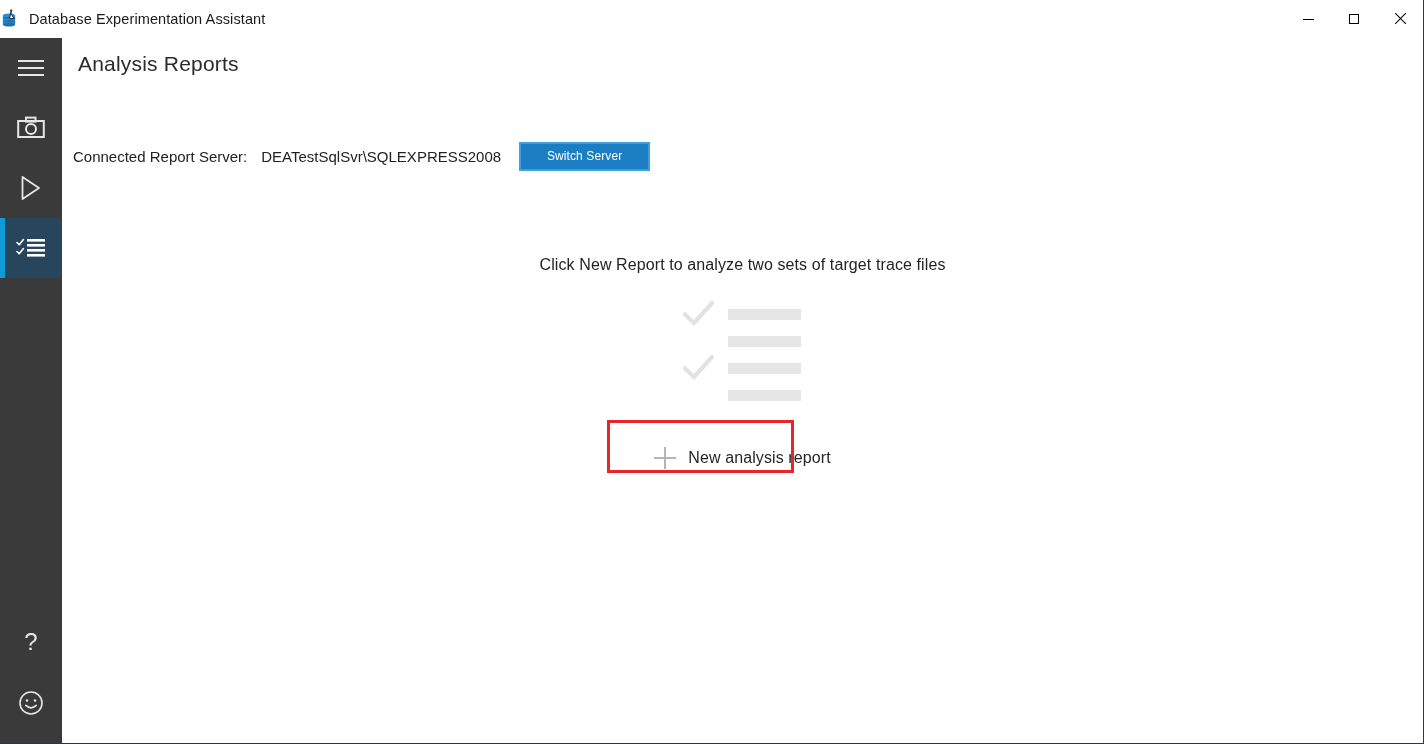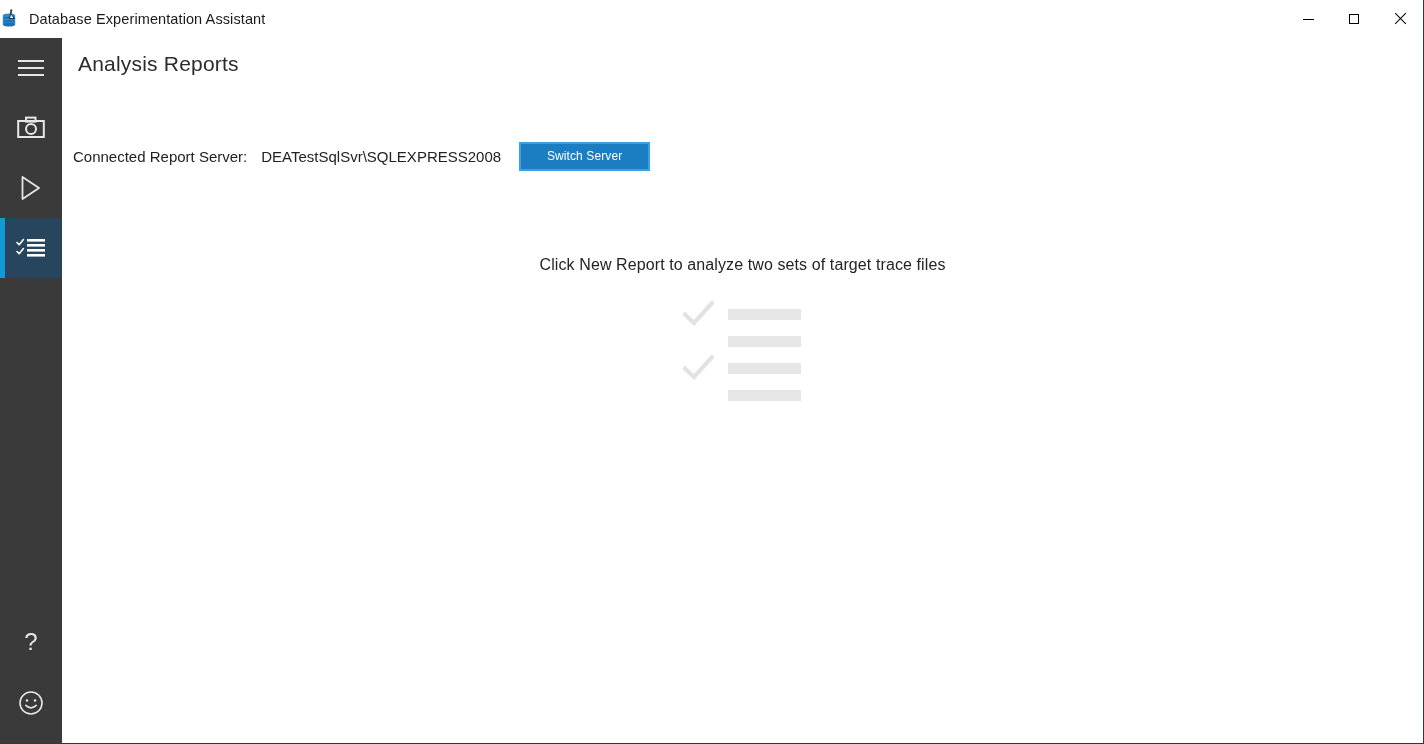--- a/index.html
+++ b/index.html
@@ -413,16 +413,23 @@
           <svg class="ic" width="31" height="26" viewBox="0 0 31 26" aria-hidden="true">
             <path d="M2 13.5 L11 22 L29 2" fill="none" stroke="#e2e2e2" stroke-width="4.2" stroke-linecap="square"></path>
           </svg>
         </span>
         <span class="ph-bar r1"></span>
         <span class="ph-bar r2"></span>
         <span class="ph-bar r3"></span>
         <span class="ph-bar r4"></span>
       </div>
 
+      <div class="new-report-wrap">
+        <span class="annotation-box"></span>
+        <button class="new-report-btn">
+          <span class="plus-icon"></span>
+          <span class="new-report-label">New analysis report</span>
+        </button>
+      </div>
 
     </section>
   </main>
 </div>
 
 </body></html>

